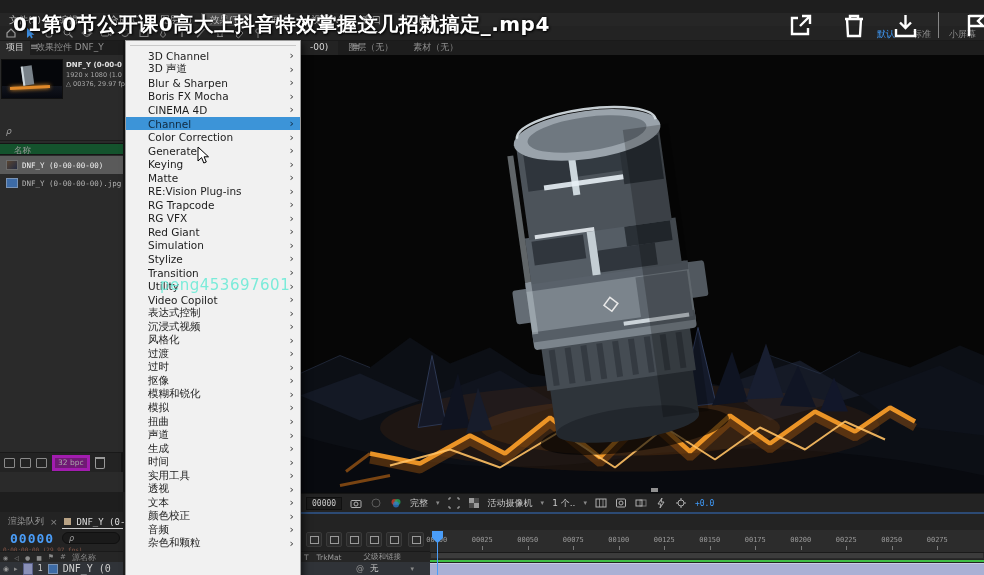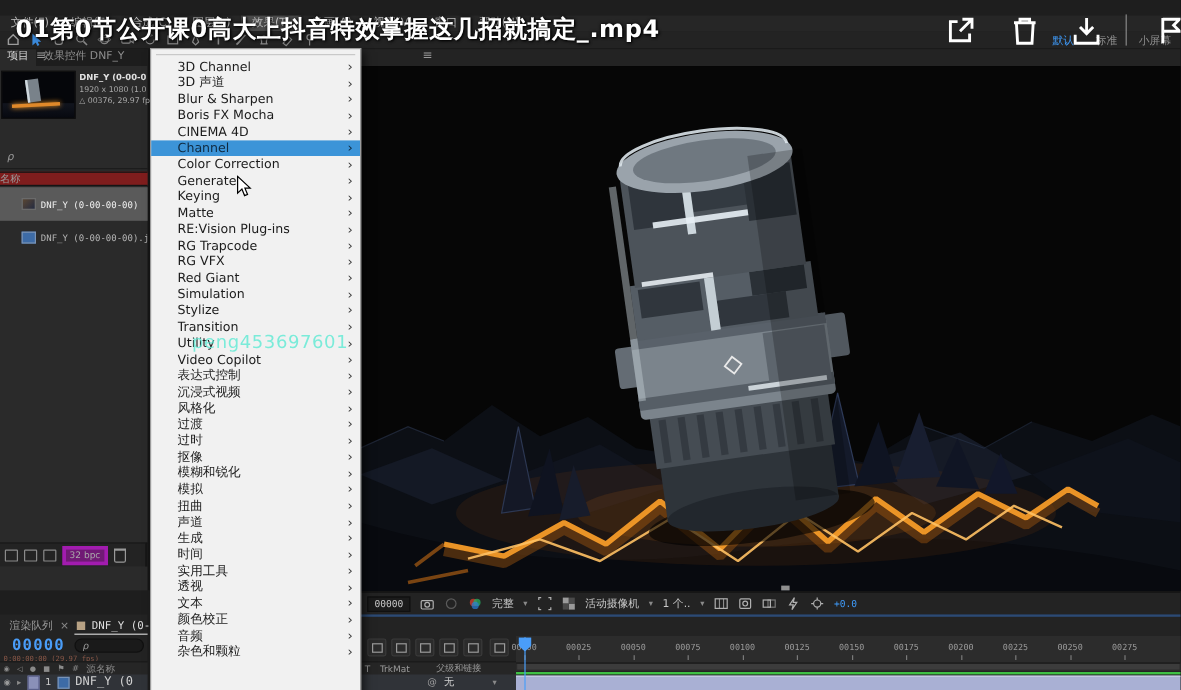--- a/index.html
+++ b/index.html
@@ -33,24 +33,24 @@
   #proj-thumb{left:1px;top:19px;width:60px;height:38px;background:#05060a;overflow:hidden;border:1px solid #101010;}
   #proj-thumb .g{position:absolute;left:0;bottom:0;width:60px;height:12px;background:linear-gradient(#12151e,#070910);}
   #proj-thumb .t{position:absolute;left:20px;top:6px;width:9px;height:19px;background:#79828a;transform:rotate(-8deg);border-left:2px solid #cfd8de;}
   #proj-thumb .o{position:absolute;left:8px;top:26px;width:40px;height:3px;background:#e0892a;box-shadow:0 0 4px #f59b28;transform:rotate(-3deg);}
   .pinfo{left:66px;white-space:nowrap;}
   #pinfo-name{top:21px;font-size:7px;font-weight:bold;color:#e0e0e0;}
   #pinfo-dims{top:31px;font-size:6.5px;color:#a8a8a8;}
   #pinfo-dur{top:40px;font-size:6.5px;color:#a8a8a8;}
   #proj-search{left:0;top:82px;width:123px;height:18px;border-bottom:1px solid #1c1c1c;}
   #proj-search .mag{position:absolute;left:6px;top:4px;color:#9a9a9a;font-size:9px;font-style:italic;}
-  #proj-namecol{left:0;top:103px;width:123px;height:12px;background:#7f1d1d;border-top:1px solid #151515;border-bottom:1px solid #151515;
-                font-size:8.5px;color:#9a9a9a;line-height:12px;box-sizing:border-box;}
+  #proj-namecol{left:0;top:103px;width:123px;height:12px;background:#14532d;border-top:1px solid #151515;border-bottom:1px solid #151515;
+                font-size:8.5px;color:#9a9a9a;line-height:12px;padding-left:14px;box-sizing:border-box;}
   #proj-items{left:0;top:116px;width:123px;}
-  .prow{height:28px;display:flex;align-items:center;gap:4px;padding-left:18px;font-family:"DejaVu Sans Mono",monospace;font-size:7.5px;color:#b5b5b5;white-space:nowrap;overflow:hidden;}
+  .prow{height:18px;display:flex;align-items:center;gap:4px;padding-left:6px;font-family:"DejaVu Sans Mono",monospace;font-size:7.5px;color:#b5b5b5;white-space:nowrap;overflow:hidden;}
   .prow.selected{background:#5a5a5a;color:#f2f2f2;}
   .pic{width:10px;height:8px;flex:0 0 auto;border:1px solid #6a6a6a;background:linear-gradient(135deg,#5a4632,#232b42);}
   .prow:not(.selected) .pic{background:#3d6ba6;border-color:#7a93b5;}
   
   #proj-foot{left:0;top:452px;width:123px;height:20px;background:#232323;border-top:1px solid #191919;border-right:2px solid #161616;display:flex;align-items:center;gap:5px;padding-left:4px;box-sizing:border-box;}
   .pf-ico{width:9px;height:8px;border:1px solid #8a8a8a;border-radius:1px;}
   .pf-bpc{font-size:7.5px;color:#aaa;border:3px solid #a21caf;padding:0 3px;line-height:10px;background:#701a75;white-space:nowrap;}
   .trash{position:relative;width:8px;height:9px;border:1px solid #999;border-top:2px solid #999;border-radius:0 0 2px 2px;}
   
   #viewer{left:300px;top:40px;width:684px;height:453px;background:#232323;}
@@ -259,20 +259,26 @@
 
   <div class="abs" id="proj-foot">
     <span class="pf-ico"></span>
     <span class="pf-ico"></span>
     <span class="pf-ico"></span>
     <span class="pf-bpc">32 bpc</span>
     <span class="trash"></span>
   </div>
 
   <div class="abs" id="viewer">
+    <div id="vtabs">
+
+    <div class="vtab active"><span>-00)</span></div>
+        <div class="vtab"><span>图层（无）</span></div>
+        <div class="vtab"><span>素材（无）</span></div>
+      </div>
     <span class="abs" id="vtab-menu">≡</span>
 
     <div class="abs" id="stage">
       <svg width="684" height="438" viewBox="0 0 684 437">
         <rect width="684" height="437" fill="#060606"></rect>
 
         <path d="M0,318 L40,300 70,312 110,282 150,308 190,292 230,318 300,330 340,312 420,330 470,300 520,318 560,296 610,312 660,290 684,300 L684,437 L0,437 Z" fill="#0c0f15"></path>
         <path d="M0,340 60,318 120,345 60,365 Z" fill="#141925"></path>
         <path d="M120,345 200,315 260,350 190,372 Z" fill="#10141e"></path>
         <path d="M420,330 500,305 560,340 470,365 Z" fill="#151a26"></path>

